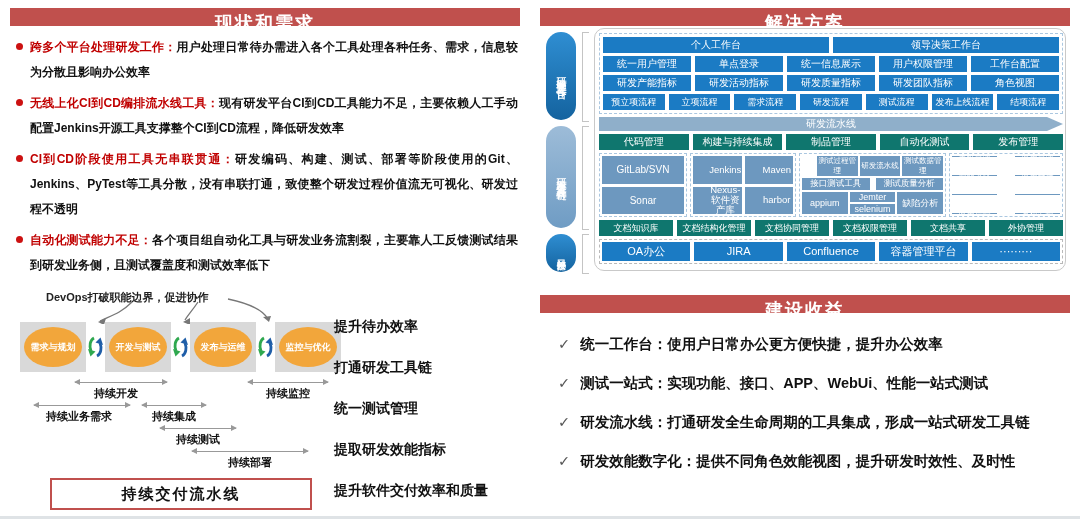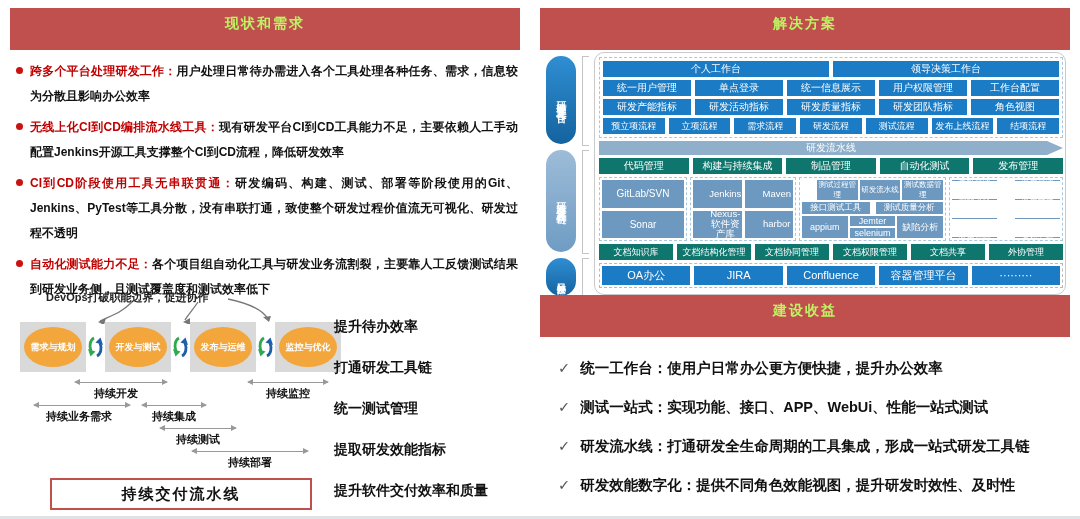--- a/index.html
+++ b/index.html
@@ -3,22 +3,22 @@
 <meta charset="utf-8">
 <style>
   html,body{margin:0;padding:0;}
   body{
     width:1080px;height:519px;position:relative;background:#ffffff;
     font-family:"Liberation Sans","DejaVu Sans",sans-serif;color:#1a1a1a;
     overflow:hidden;
   }
   .panel{position:absolute;background:#fff;}
   .panel-header{
-    background:#c0504d;color:#bef264;font-weight:bold;text-align:center;
-    height:42px;line-height:30px;font-size:14px;letter-spacing:2px;
+    background:#c0504d;color:#ffffff;font-weight:bold;text-align:center;
+    height:18px;line-height:30px;font-size:18px;letter-spacing:2px;
   }
 
   
   #panel-current{left:10px;top:8px;width:510px;height:502px;}
   .bullets{padding:9px 2px 0 6px;}
   .bullet{
     position:relative;padding-left:14px;margin-bottom:7px;
     font-size:12px;font-weight:bold;line-height:2.05;text-align:justify;color:#111;
   }
   .bullet .dot{

